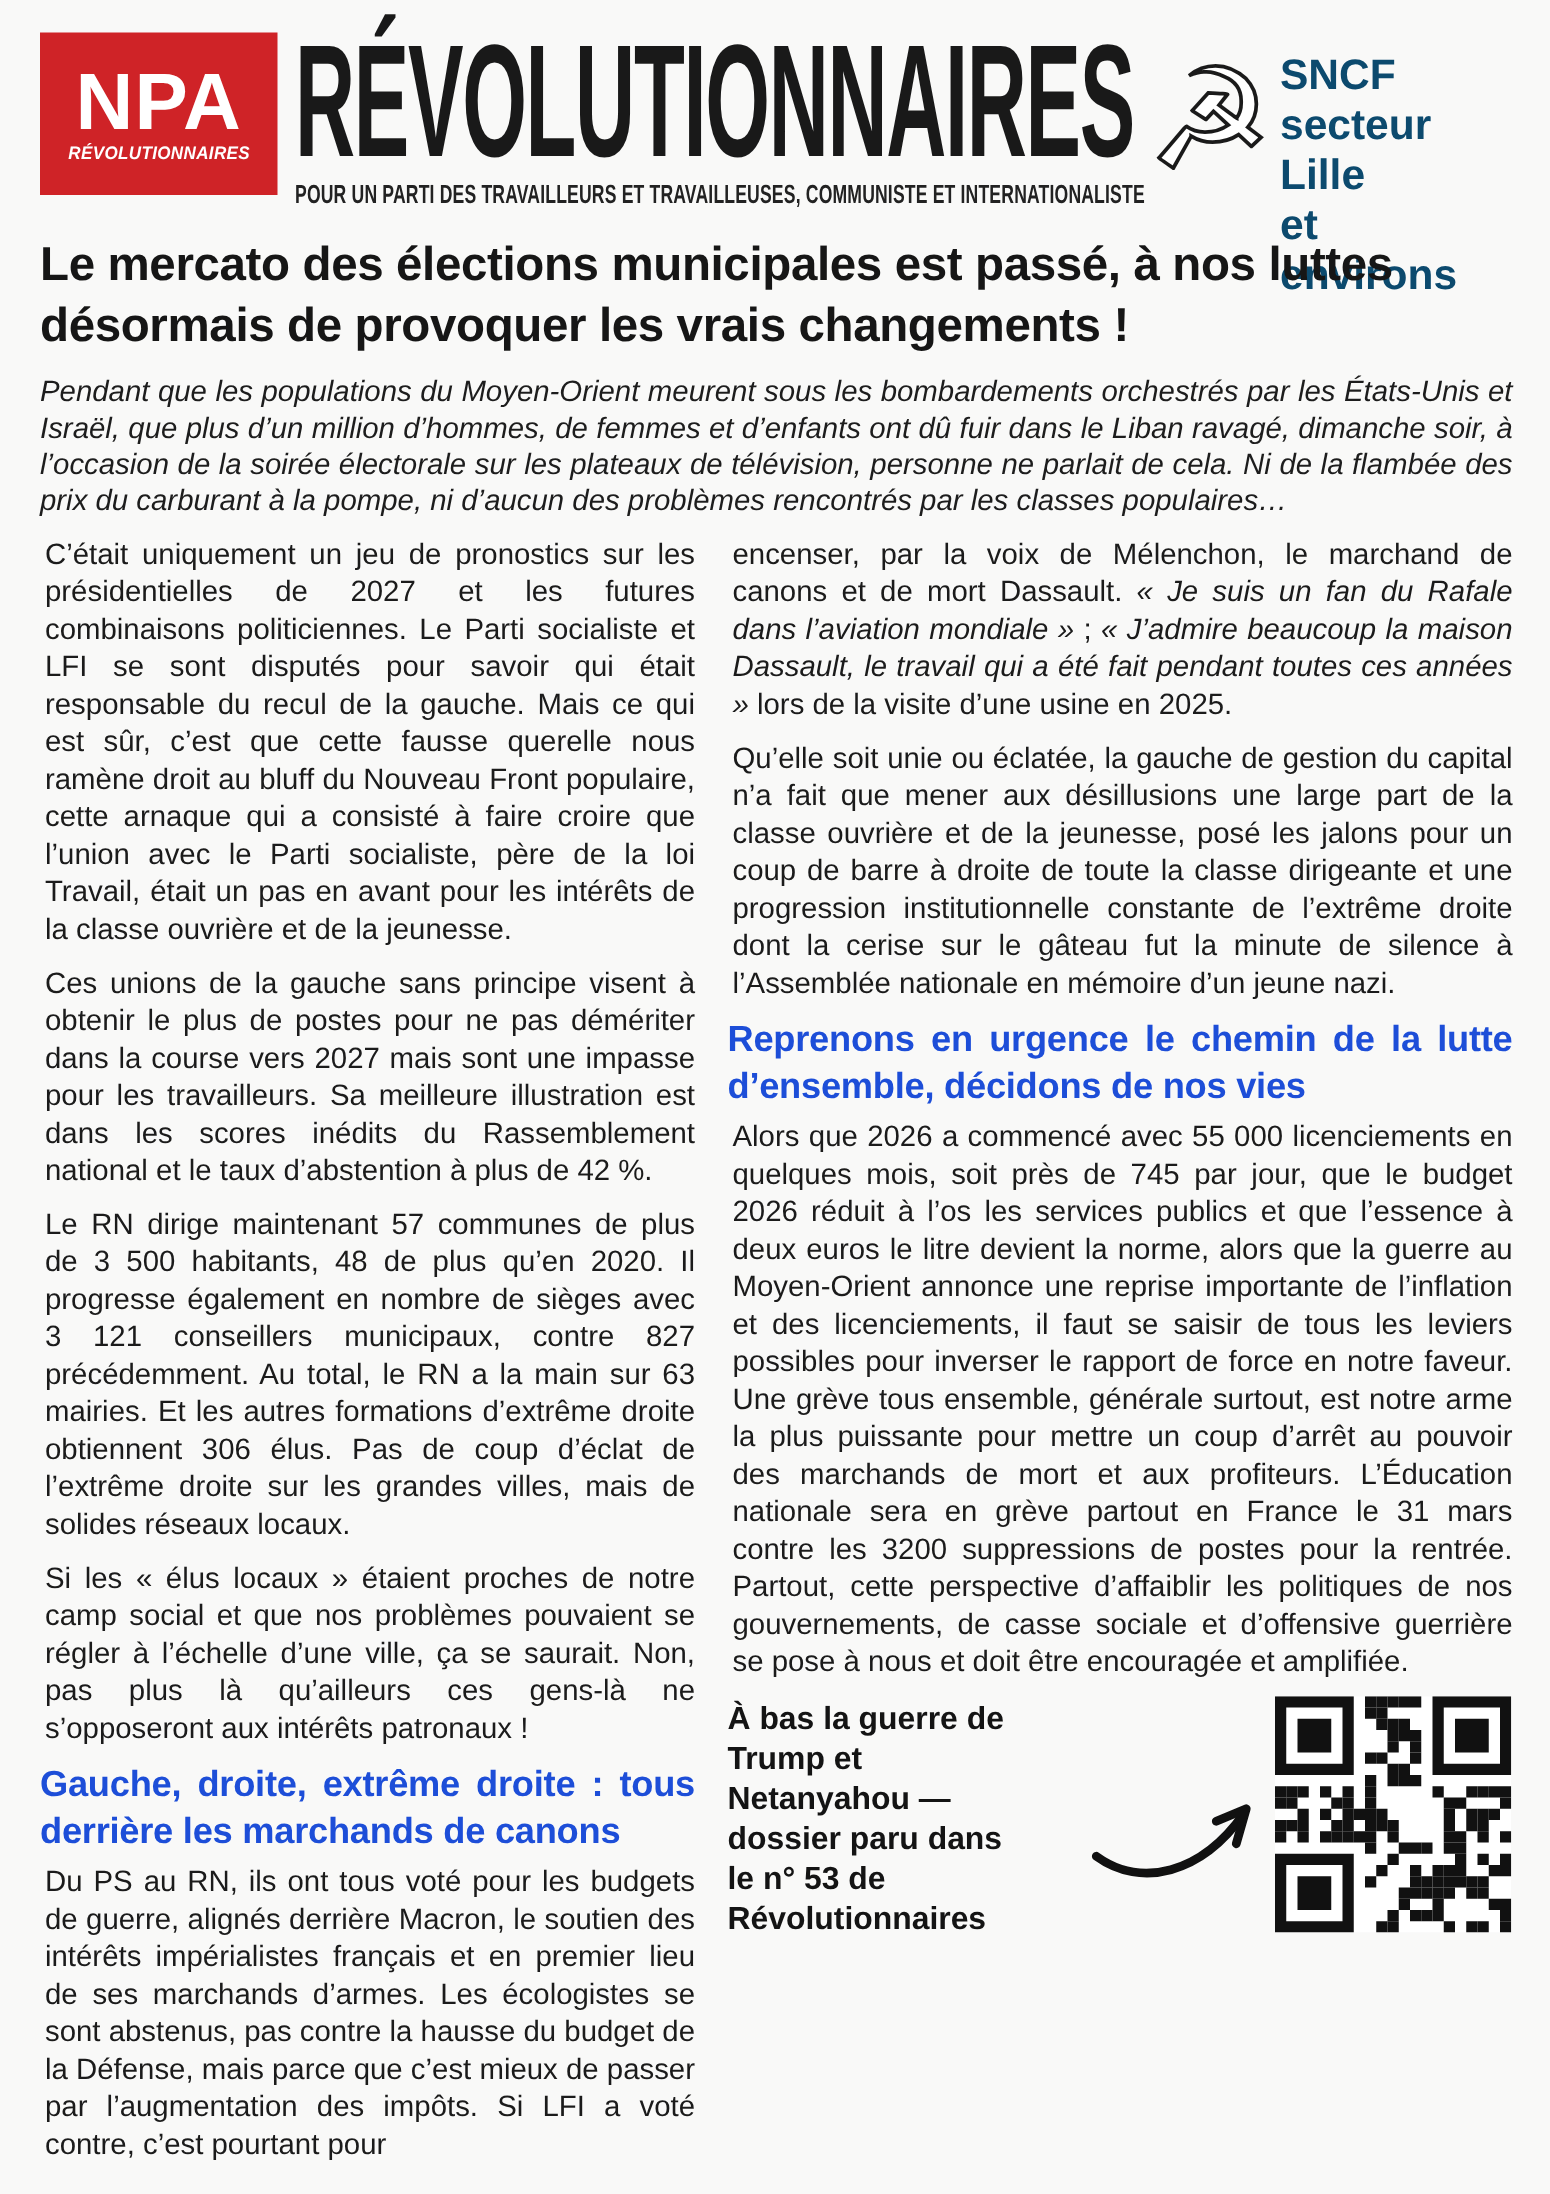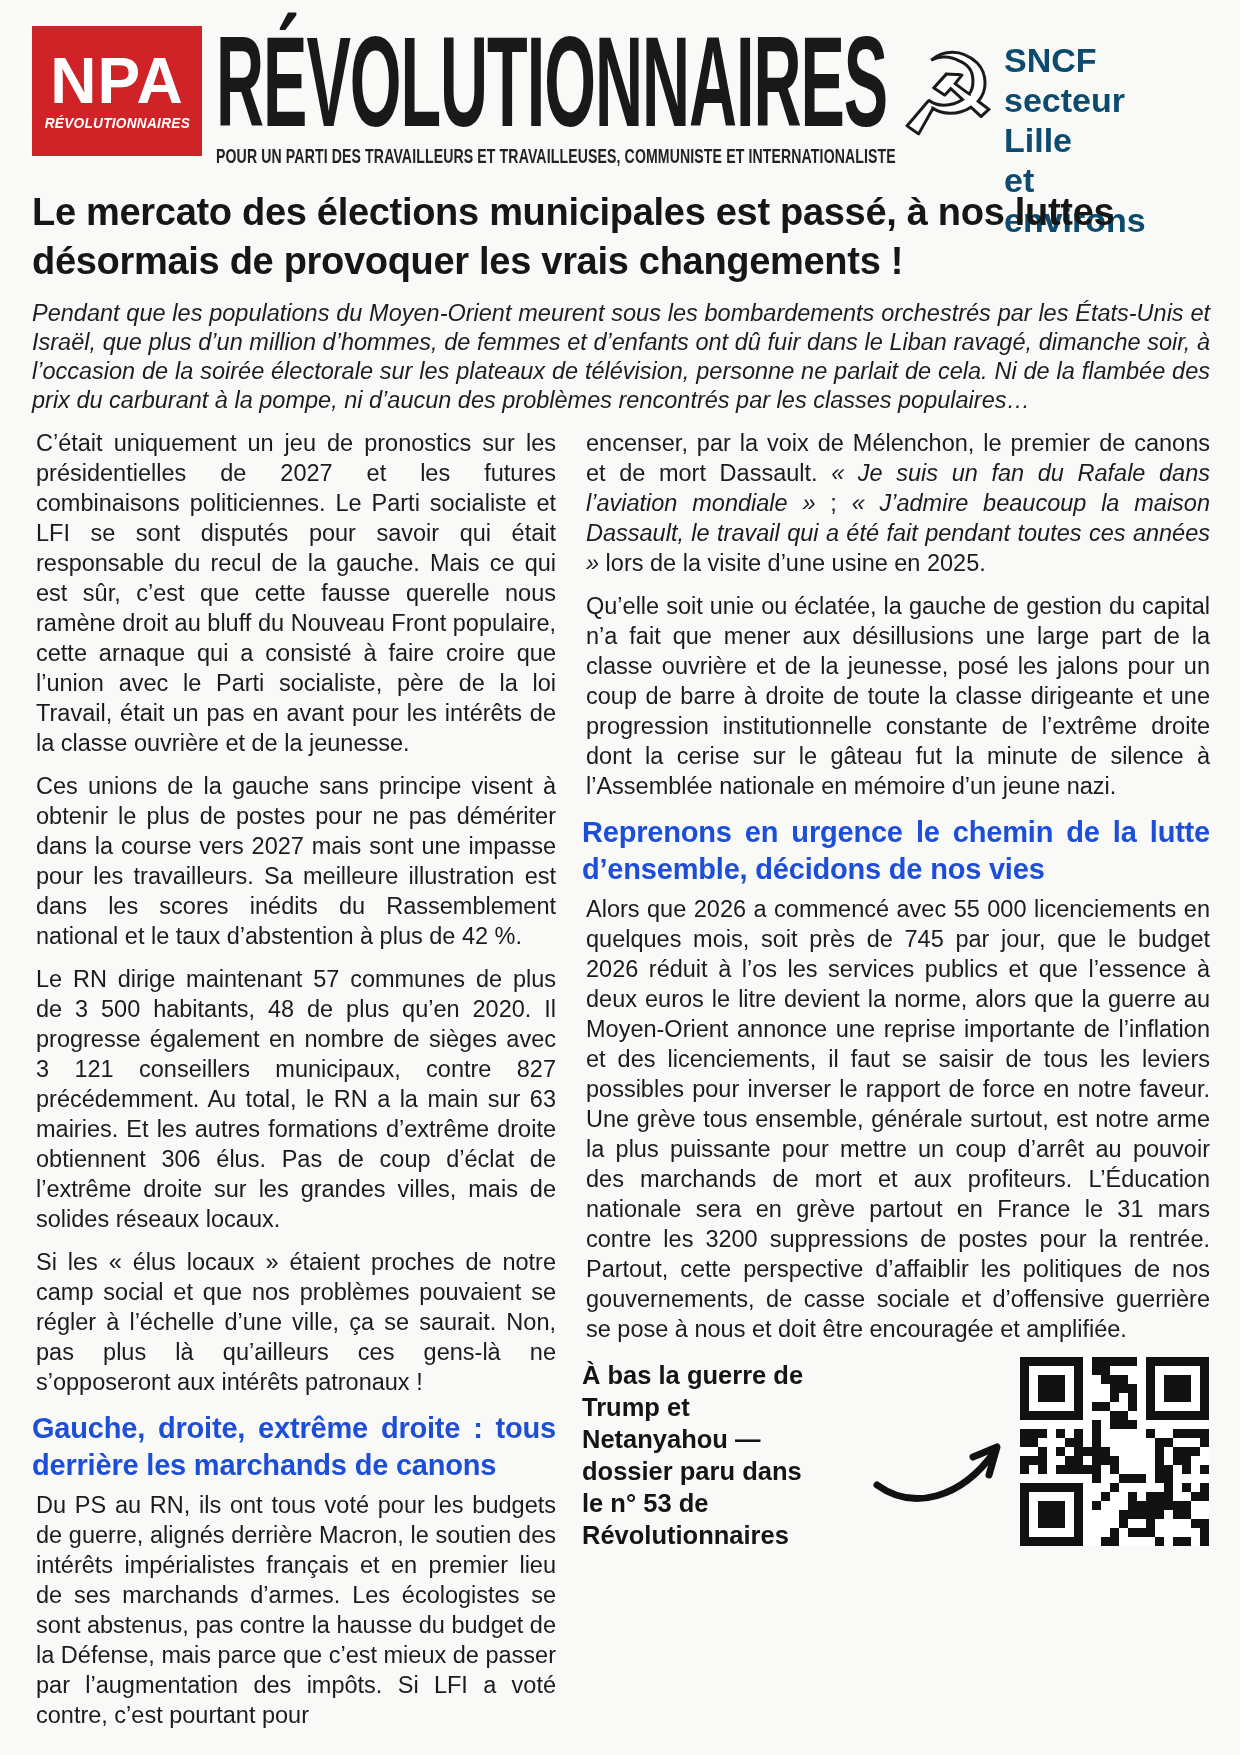--- a/index.html
+++ b/index.html
@@ -8,21 +8,21 @@
     background:#f9f9f8;
     font-family:"Liberation Sans", sans-serif;
     color:#1b1b1b;
     box-sizing:border-box;
     overflow:hidden;
   }
   .page{box-sizing:border-box;width:1240px;height:1755px;padding:16px 30px 18px 32px;display:flex;flex-direction:column;}
 
   
   .header{display:flex;align-items:flex-start;height:158px;}
-  .logo{width:170px;height:130px;margin-top:10px;background:#cf2327;color:#fff;
+  .logo{width:190px;height:130px;margin-top:10px;background:#cf2327;color:#fff;
         display:flex;flex-direction:column;align-items:center;justify-content:center;flex:0 0 auto;}
   .logo-npa{font-size:64px;font-weight:bold;line-height:.95;letter-spacing:1px;}
   .logo-sub{font-size:14.5px;font-weight:bold;font-style:italic;letter-spacing:.3px;transform:scaleX(.94);margin-top:4px;white-space:nowrap;}
   .masthead-block{margin-left:14px;width:676px;flex:0 0 auto;}
   .masthead{display:block;font-weight:bold;font-size:128px;line-height:1;height:122px;
             transform:scaleX(.52);transform-origin:left top;white-space:nowrap;letter-spacing:-2px;color:#191919;margin-top:2px;}
   .masthead-sub{display:block;font-weight:bold;font-size:21px;transform:scaleX(.67);transform-origin:left top;
                 white-space:nowrap;color:#222;margin-top:4px;letter-spacing:.2px;}
   .hs-wrap{flex:0 0 auto;margin-left:2px;margin-top:12px;}
   .sector{flex:0 0 auto;width:142px;margin-left:2px;margin-top:24px;font-weight:bold;font-size:34px;
@@ -83,21 +83,21 @@
     <div class="col">
       <p>C’était uniquement un jeu de pronostics sur les présidentielles de 2027 et les futures combinaisons politiciennes. Le Parti socialiste et LFI se sont disputés pour savoir qui était responsable du recul de la gauche. Mais ce qui est sûr, c’est que cette fausse querelle nous ramène droit au bluff du Nouveau Front populaire, cette arnaque qui a consisté à faire croire que l’union avec le Parti socialiste, père de la loi Travail, était un pas en avant pour les intérêts de la classe ouvrière et de la jeunesse.</p>
       <p>Ces unions de la gauche sans principe visent à obtenir le plus de postes pour ne pas démériter dans la course vers 2027 mais sont une impasse pour les travailleurs. Sa meilleure illustration est dans les scores inédits du Rassemblement national et le taux d’abstention à plus de 42 %.</p>
       <p>Le RN dirige maintenant 57 communes de plus de 3 500 habitants, 48 de plus qu’en 2020. Il progresse également en nombre de sièges avec 3 121 conseillers municipaux, contre 827 précédemment. Au total, le RN a la main sur 63 mairies. Et les autres formations d’extrême droite obtiennent 306 élus. Pas de coup d’éclat de l’extrême droite sur les grandes villes, mais de solides réseaux locaux.</p>
       <p>Si les « élus locaux » étaient proches de notre camp social et que nos problèmes pouvaient se régler à l’échelle d’une ville, ça se saurait. Non, pas plus là qu’ailleurs ces gens-là ne s’opposeront aux intérêts patronaux !</p>
       <h2>Gauche, droite, extrême droite : tous derrière les marchands de canons</h2>
       <p>Du PS au RN, ils ont tous voté pour les budgets de guerre, alignés derrière Macron, le soutien des intérêts impérialistes français et en premier lieu de ses marchands d’armes. Les écologistes se sont abstenus, pas contre la hausse du budget de la Défense, mais parce que c’est mieux de passer par l’augmentation des impôts. Si LFI a voté contre, c’est pourtant pour</p>
     </div>
 
     <div class="col">
-      <p><span>encenser, par la voix de Mélenchon, le premier de canons et de mort Dassault. </span><span class="quote-italic">« Je suis un fan du Rafale dans l’aviation mondiale »</span><span> ; </span><span class="quote-italic">« J’admire beaucoup la maison Dassault, le travail qui a été fait pendant toutes ces années »</span><span> lors de la visite d’une usine en 2025.</span></p>
+      <p><span>encenser, par la voix de Mélenchon, le marchand de canons et de mort Dassault. </span><span class="quote-italic">« Je suis un fan du Rafale dans l’aviation mondiale »</span><span> ; </span><span class="quote-italic">« J’admire beaucoup la maison Dassault, le travail qui a été fait pendant toutes ces années »</span><span> lors de la visite d’une usine en 2025.</span></p>
       <p>Qu’elle soit unie ou éclatée, la gauche de gestion du capital n’a fait que mener aux désillusions une large part de la classe ouvrière et de la jeunesse, posé les jalons pour un coup de barre à droite de toute la classe dirigeante et une progression institutionnelle constante de l’extrême droite dont la cerise sur le gâteau fut la minute de silence à l’Assemblée nationale en mémoire d’un jeune nazi.</p>
       <h2>Reprenons en urgence le chemin de la lutte d’ensemble, décidons de nos vies</h2>
       <p>Alors que 2026 a commencé avec 55 000 licenciements en quelques mois, soit près de 745 par jour, que le budget 2026 réduit à l’os les services publics et que l’essence à deux euros le litre devient la norme, alors que la guerre au Moyen-Orient annonce une reprise importante de l’inflation et des licenciements, il faut se saisir de tous les leviers possibles pour inverser le rapport de force en notre faveur. Une grève tous ensemble, générale surtout, est notre arme la plus puissante pour mettre un coup d’arrêt au pouvoir des marchands de mort et aux profiteurs. L’Éducation nationale sera en grève partout en France le 31 mars contre les 3200 suppressions de postes pour la rentrée. Partout, cette perspective d’affaiblir les politiques de nos gouvernements, de casse sociale et d’offensive guerrière se pose à nous et doit être encouragée et amplifiée.</p>
 
       <div class="callout">
         <div class="callout-text">À bas la guerre de
 Trump et
 Netanyahou —
 dossier paru dans
 le n° 53 de

